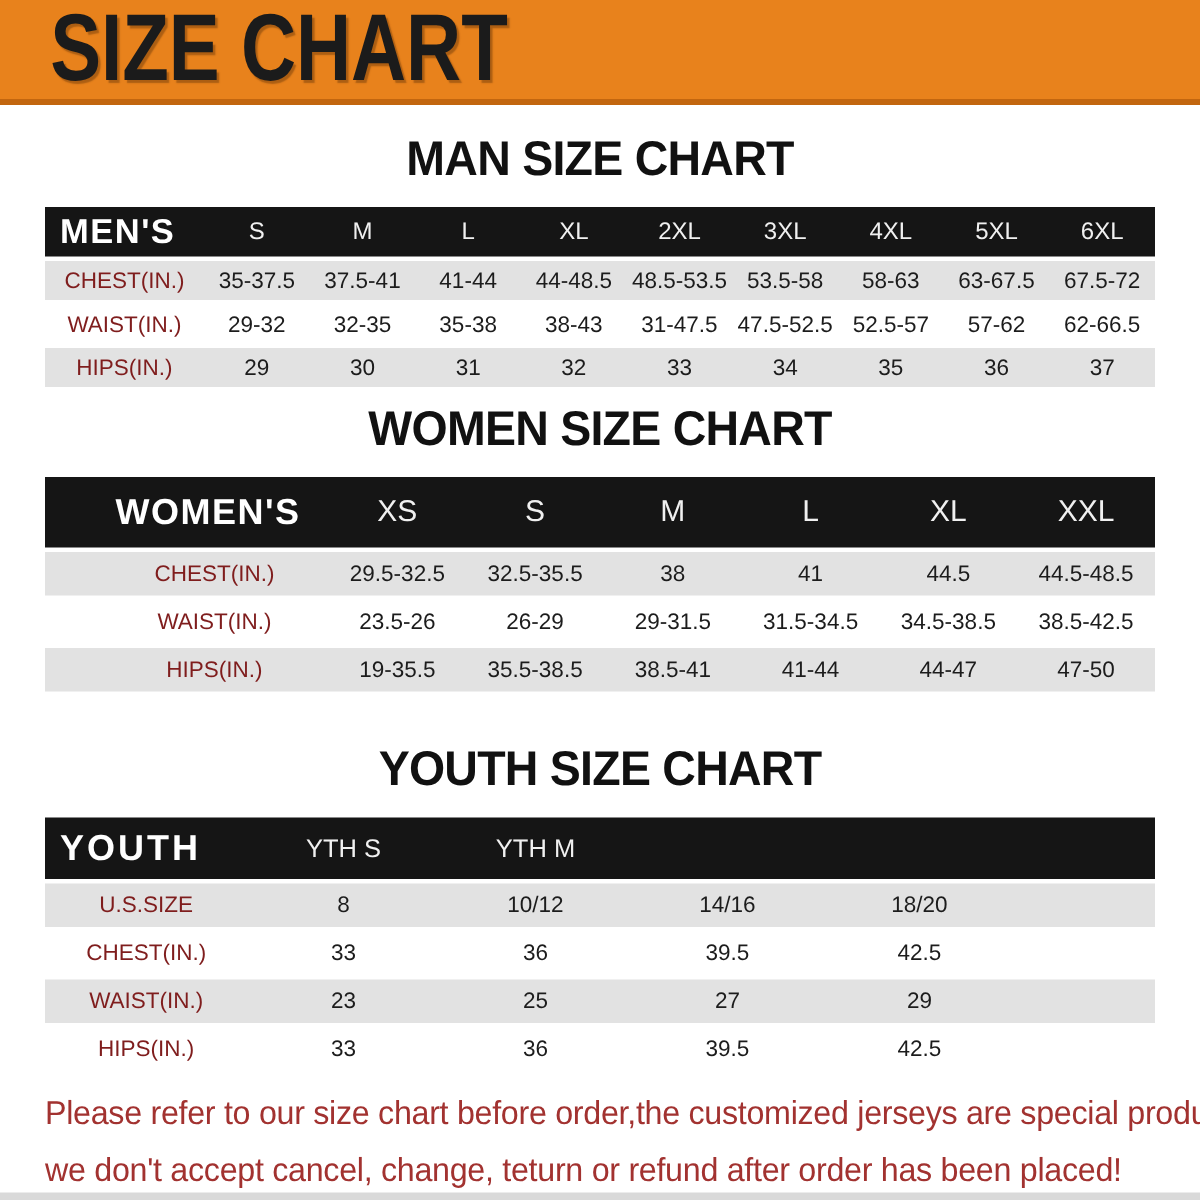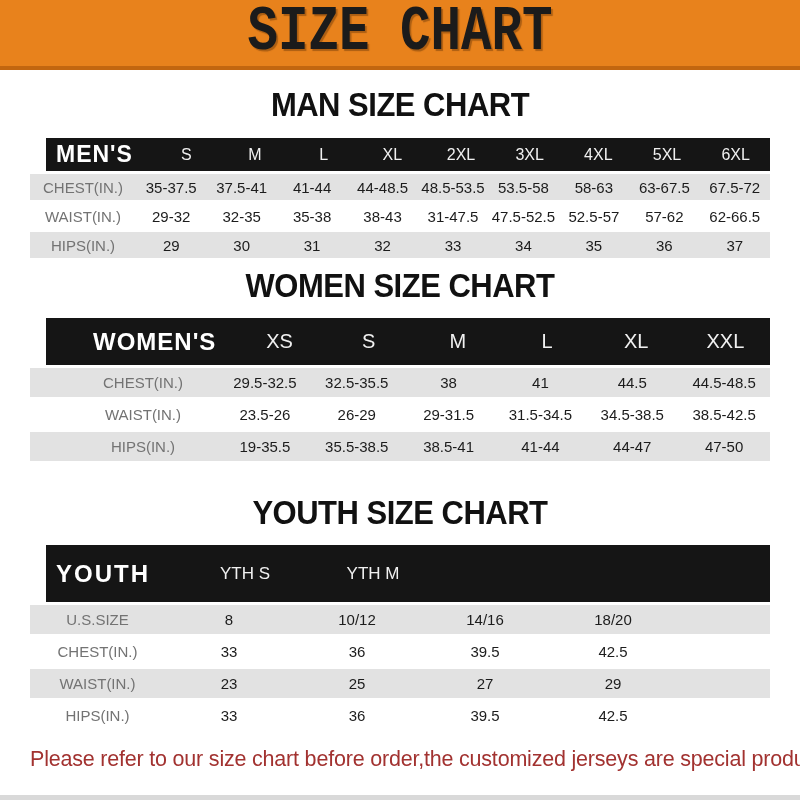--- a/index.html
+++ b/index.html
@@ -9,21 +9,21 @@
     font-family: "Liberation Sans", sans-serif;
     overflow: hidden;
   }
   .page { position: relative; width: 800px; height: 800px; overflow: hidden; }
 
   
   .banner {
     height: 66px;
     background: var(--banner-bg, #E8821C);
     border-bottom: 4px solid var(--banner-border, #C2660F);
-    display: flex; align-items: center; justify-content: center; font-family: Liberation Mono, monospace;
+    display: flex; align-items: center; 
   }
   .banner-title {
     font-size: 62px; font-weight: bold; color: #1b1b1b;
     letter-spacing: 0px; line-height: 1;
     transform: scale(0.82, 1.02);
     text-shadow: 2px 2px 1px rgba(60,30,0,0.35);
     white-space: nowrap;
   }
 
   
@@ -33,36 +33,36 @@
     line-height: 36px; letter-spacing: -0.5px;
     transform: scaleY(1.05);
   }
   #sec-men   .section-heading { margin-top: 18px; margin-bottom: 14px; }
   #sec-women .section-heading { margin-top: 10px; margin-bottom: 14px; }
   #sec-youth .section-heading { margin-top: 34px; margin-bottom: 14px; }
 
   
   .table { width: 740px; margin: 0 auto; }
   .trow  { display: grid; align-items: center; }
-  .thead { background: var(--bar-bg, #151515); color: #ffffff; margin-left: 16px; }
+  .thead { background: var(--bar-bg, #151515); color: #ffffff; }
   .cell  { text-align: center; font-size: 15px; color: #1c1c1c; white-space: nowrap; }
-  .label-cell { text-align: center; font-size: 15px; color: #737373; white-space: nowrap; }
+  .label-cell { text-align: center; font-size: 15px; color: #7f1d1d; white-space: nowrap; }
   .thead .label-cell {
     text-align: left; padding-left: 10px;
     font-weight: bold; color: #ffffff; letter-spacing: 1px;
   }
   .thead .cell { color: #f0f0f0; }
 
   .men   .trow { grid-template-columns: 106px repeat(9, 1fr); }
   .women .trow { grid-template-columns: 152px repeat(6, 1fr); padding-left: 37px; }
   .youth .trow { grid-template-columns: 135px repeat(4, 128px) 1fr; }
 
   .men   .thead { height: 33px; }
   .women .thead { height: 47px; }
-  .youth .thead { height: 57px; }
+  .youth .thead { height: 41px; }
 
   .men   .thead .label-cell { font-size: 23px; }
   .women .thead .label-cell { font-size: 24px; }
   .youth .thead .label-cell { font-size: 24px; letter-spacing: 2px; }
 
   .men   .thead .cell { font-size: 16px; }
   .women .thead .cell { font-size: 20px; }
   .youth .thead .cell { font-size: 17px; }
 
   .drow { margin-top: 3px; height: 26px; background: #ffffff; }
@@ -229,17 +229,18 @@
             <div class="cell">39.5</div>
             <div class="cell">42.5</div>
           </div>
         </div>
     </section>
 
   </main>
 
   <footer class="footer">
     <p>Please refer to our size chart before order,the customized jerseys are special products,</p>
+    <p>we don't accept cancel, change, teturn or refund after order has been placed!</p>
   </footer>
 
   <div class="bottom-strip"></div>
 
 </div>
 
 </body></html>

